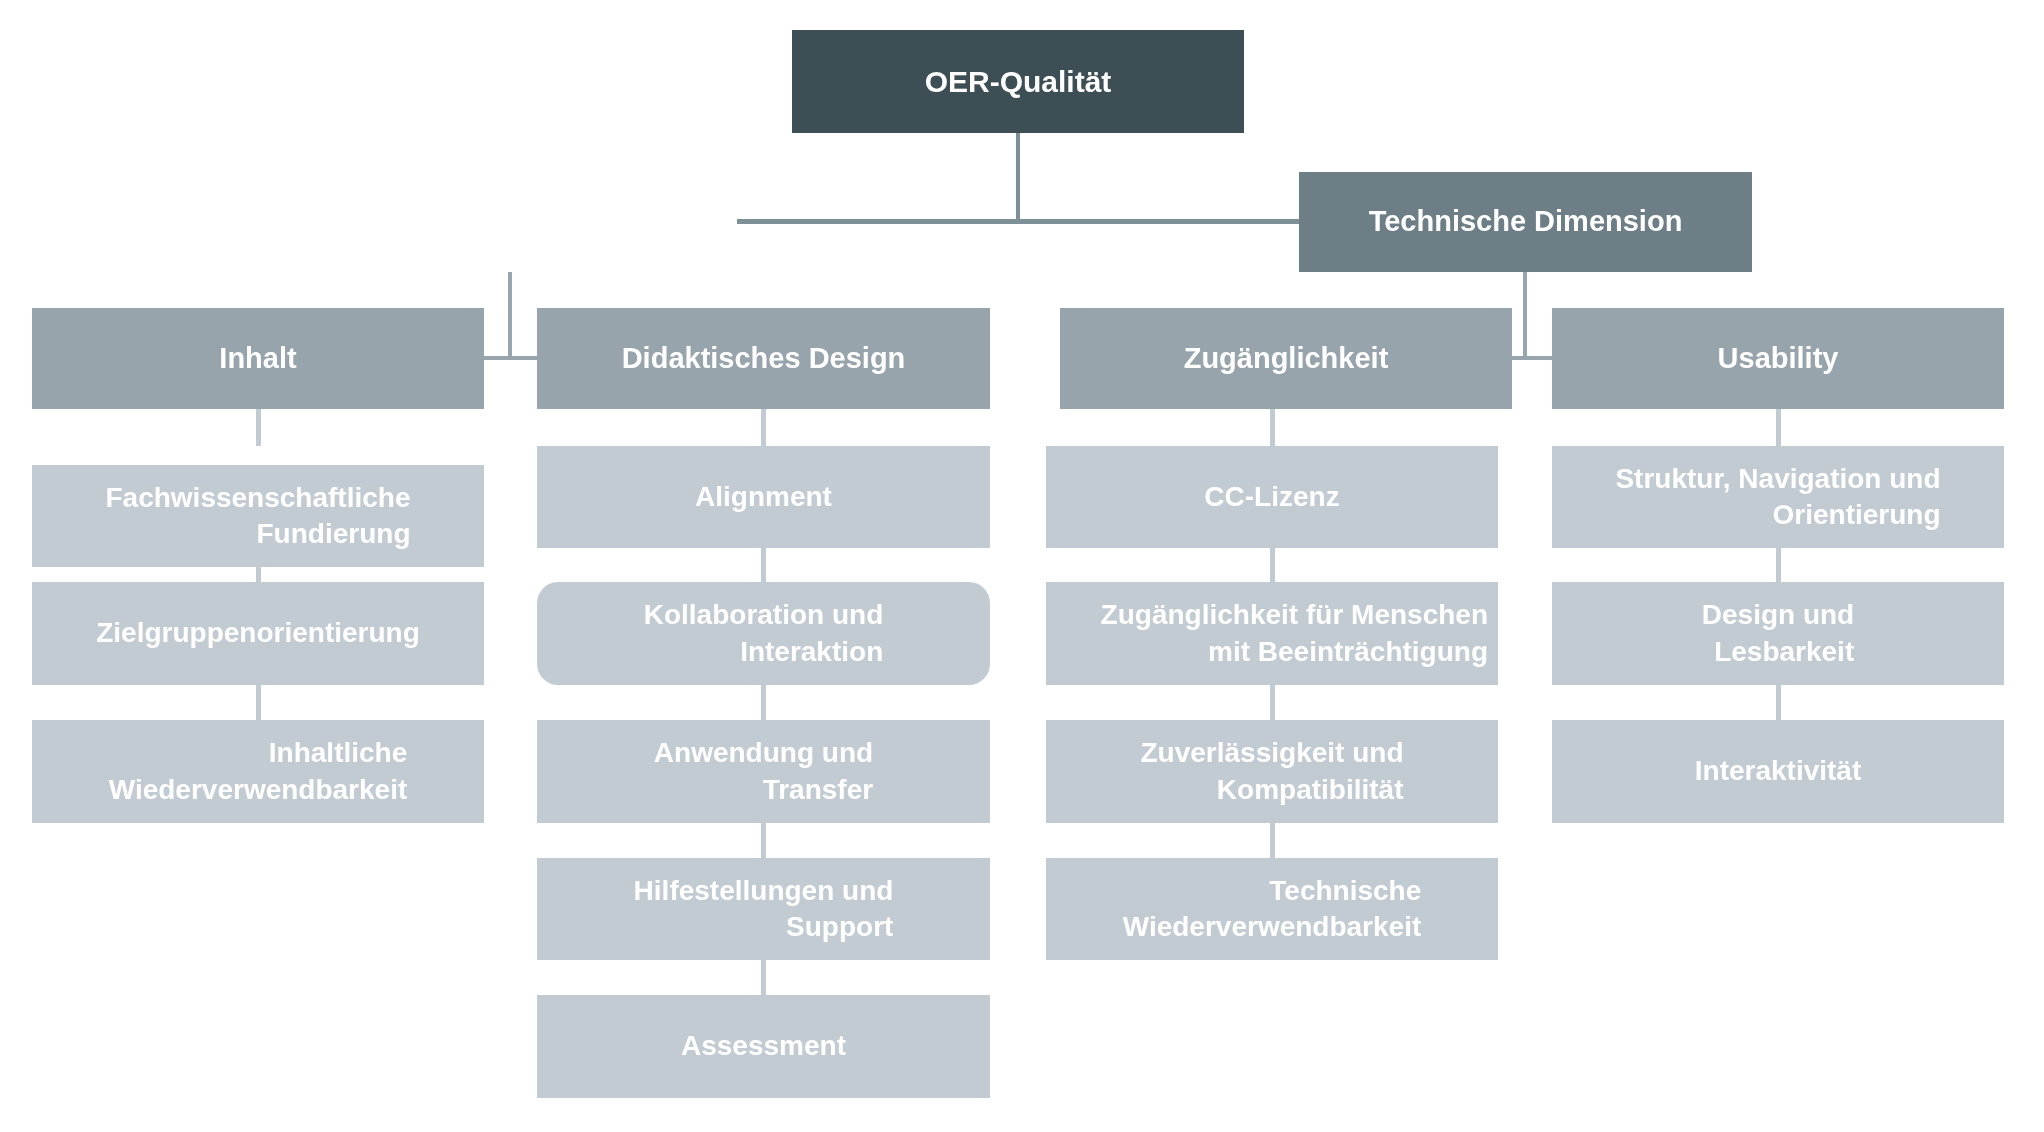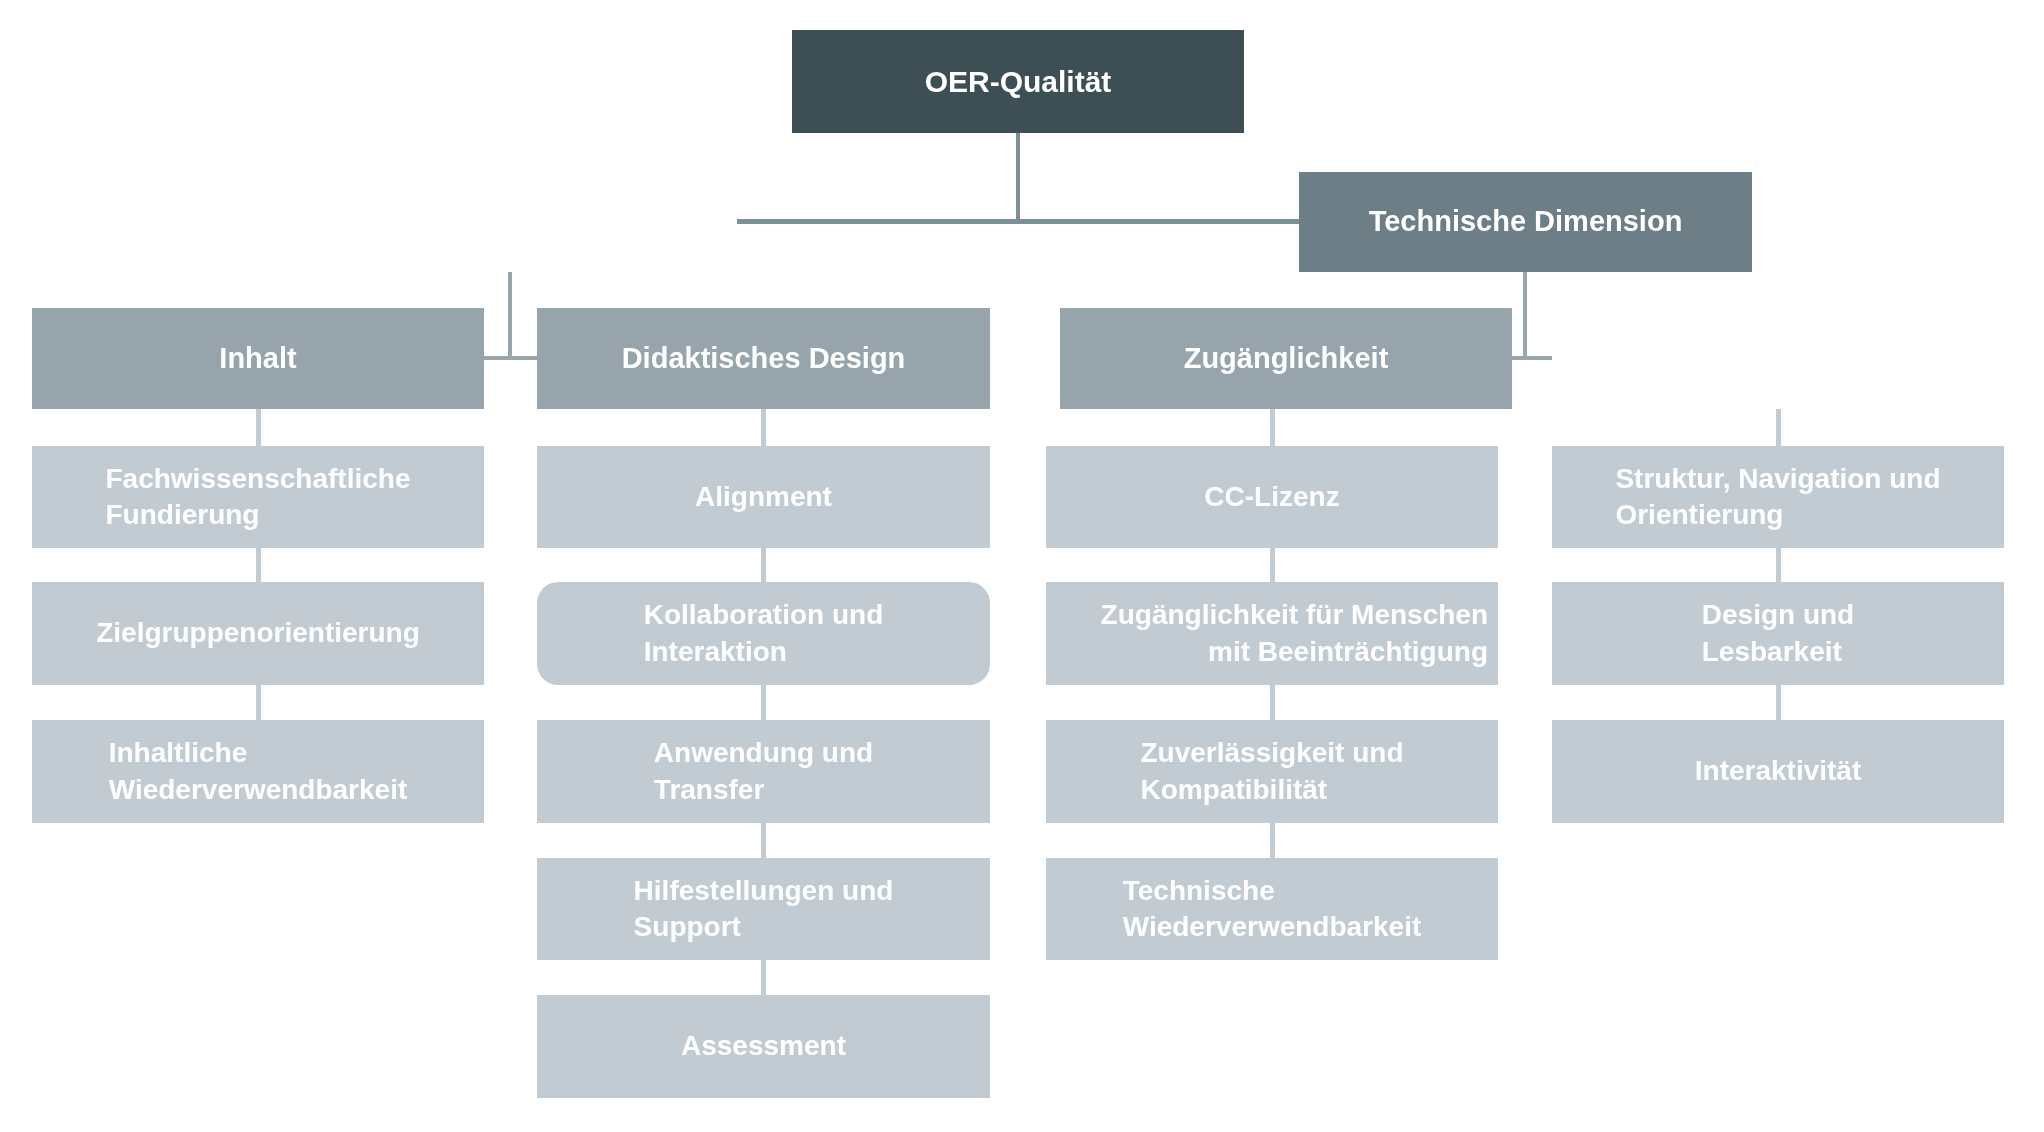--- a/index.html
+++ b/index.html
@@ -13,21 +13,21 @@
     height: 1132px;
     background: #ffffff;
     font-family: "Liberation Sans", sans-serif;
     overflow: hidden;
   }
   .node {
     position: absolute;
     display: flex;
     align-items: center;
     justify-content: center;
-    text-align: left;
+    text-align: right;
     color: var(--text);
     font-weight: bold;
     white-space: pre-line;
     line-height: 1.3;
     box-sizing: border-box;
     padding: 4px 10px;
   }
   .l1 { background: var(--l1); font-size: 30px; }
   .l2 { background: var(--l2); font-size: 29px; }
   .l3 { background: var(--l3); font-size: 29px; }
@@ -73,22 +73,23 @@
   <div class="line line-light" style="left:1776px; top:548px; width:5px; height:34px;"></div>
   <div class="line line-light" style="left:1776px; top:685px; width:5px; height:35px;"></div>
 
   <div class="node l1" style="left:792px; top:30px; width:452px; height:103px;">OER-Qualität</div>
 
   <div class="node l2" style="left:1299px; top:172px; width:453px; height:100px;">Technische Dimension</div>
 
   <div class="node l3" style="left:32px; top:308px; width:452px; height:101px;">Inhalt</div>
   <div class="node l3" style="left:537px; top:308px; width:453px; height:101px;">Didaktisches Design</div>
   <div class="node l3" style="left:1046px; top:308px; width:452px; height:101px;margin-left:14px;">Zugänglichkeit</div>
+  <div class="node l3" style="left:1552px; top:308px; width:452px; height:101px;">Usability</div>
 
-  <div class="node l4" style="left:32px; top:446px; width:452px; height:102px;">Fachwissenschaftliche
+  <div class="node l4" style="left:32px; top:465px; width:452px; height:102px;">Fachwissenschaftliche
 Fundierung</div>
   <div class="node l4" style="left:32px; top:582px; width:452px; height:103px;">Zielgruppenorientierung</div>
   <div class="node l4" style="left:32px; top:720px; width:452px; height:103px;">Inhaltliche
 Wiederverwendbarkeit</div>
 
   <div class="node l4" style="left:537px; top:446px; width:453px; height:102px;">Alignment</div>
   <div class="node l4" style="left:537px; top:582px; width:453px; height:103px;border-radius:21px;">Kollaboration und
 Interaktion</div>
   <div class="node l4" style="left:537px; top:720px; width:453px; height:103px;">Anwendung und
 Transfer</div>

